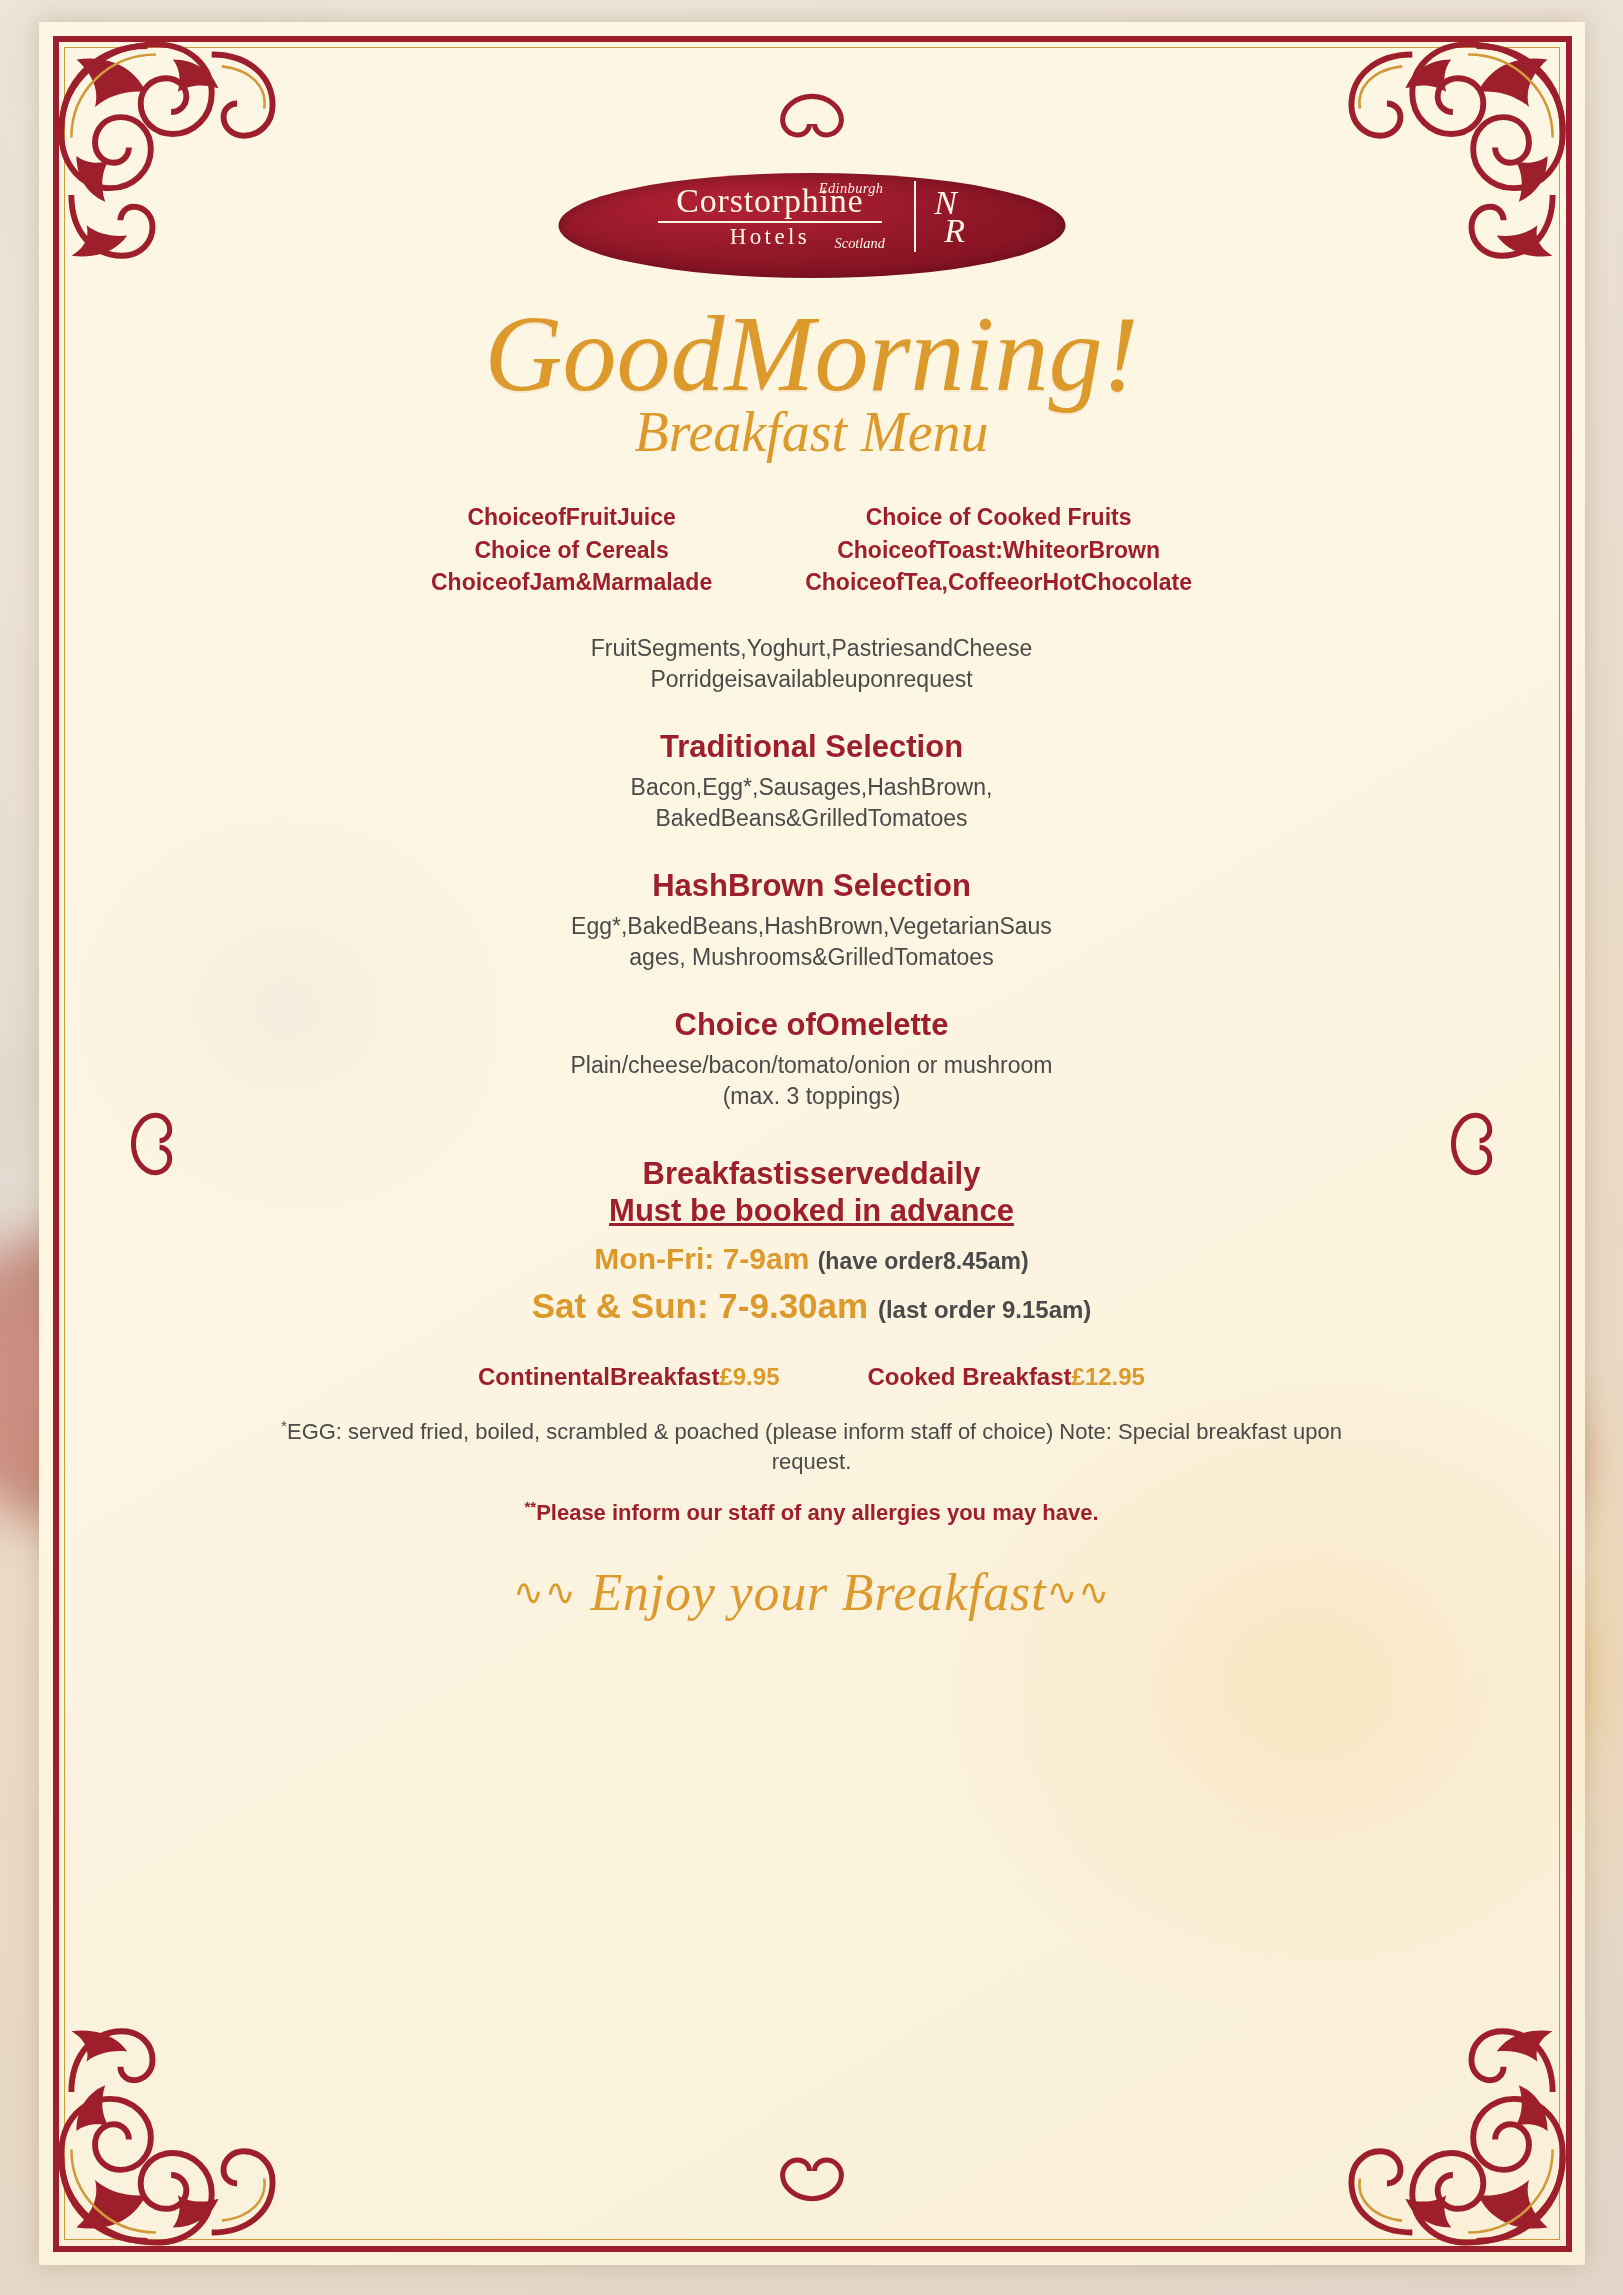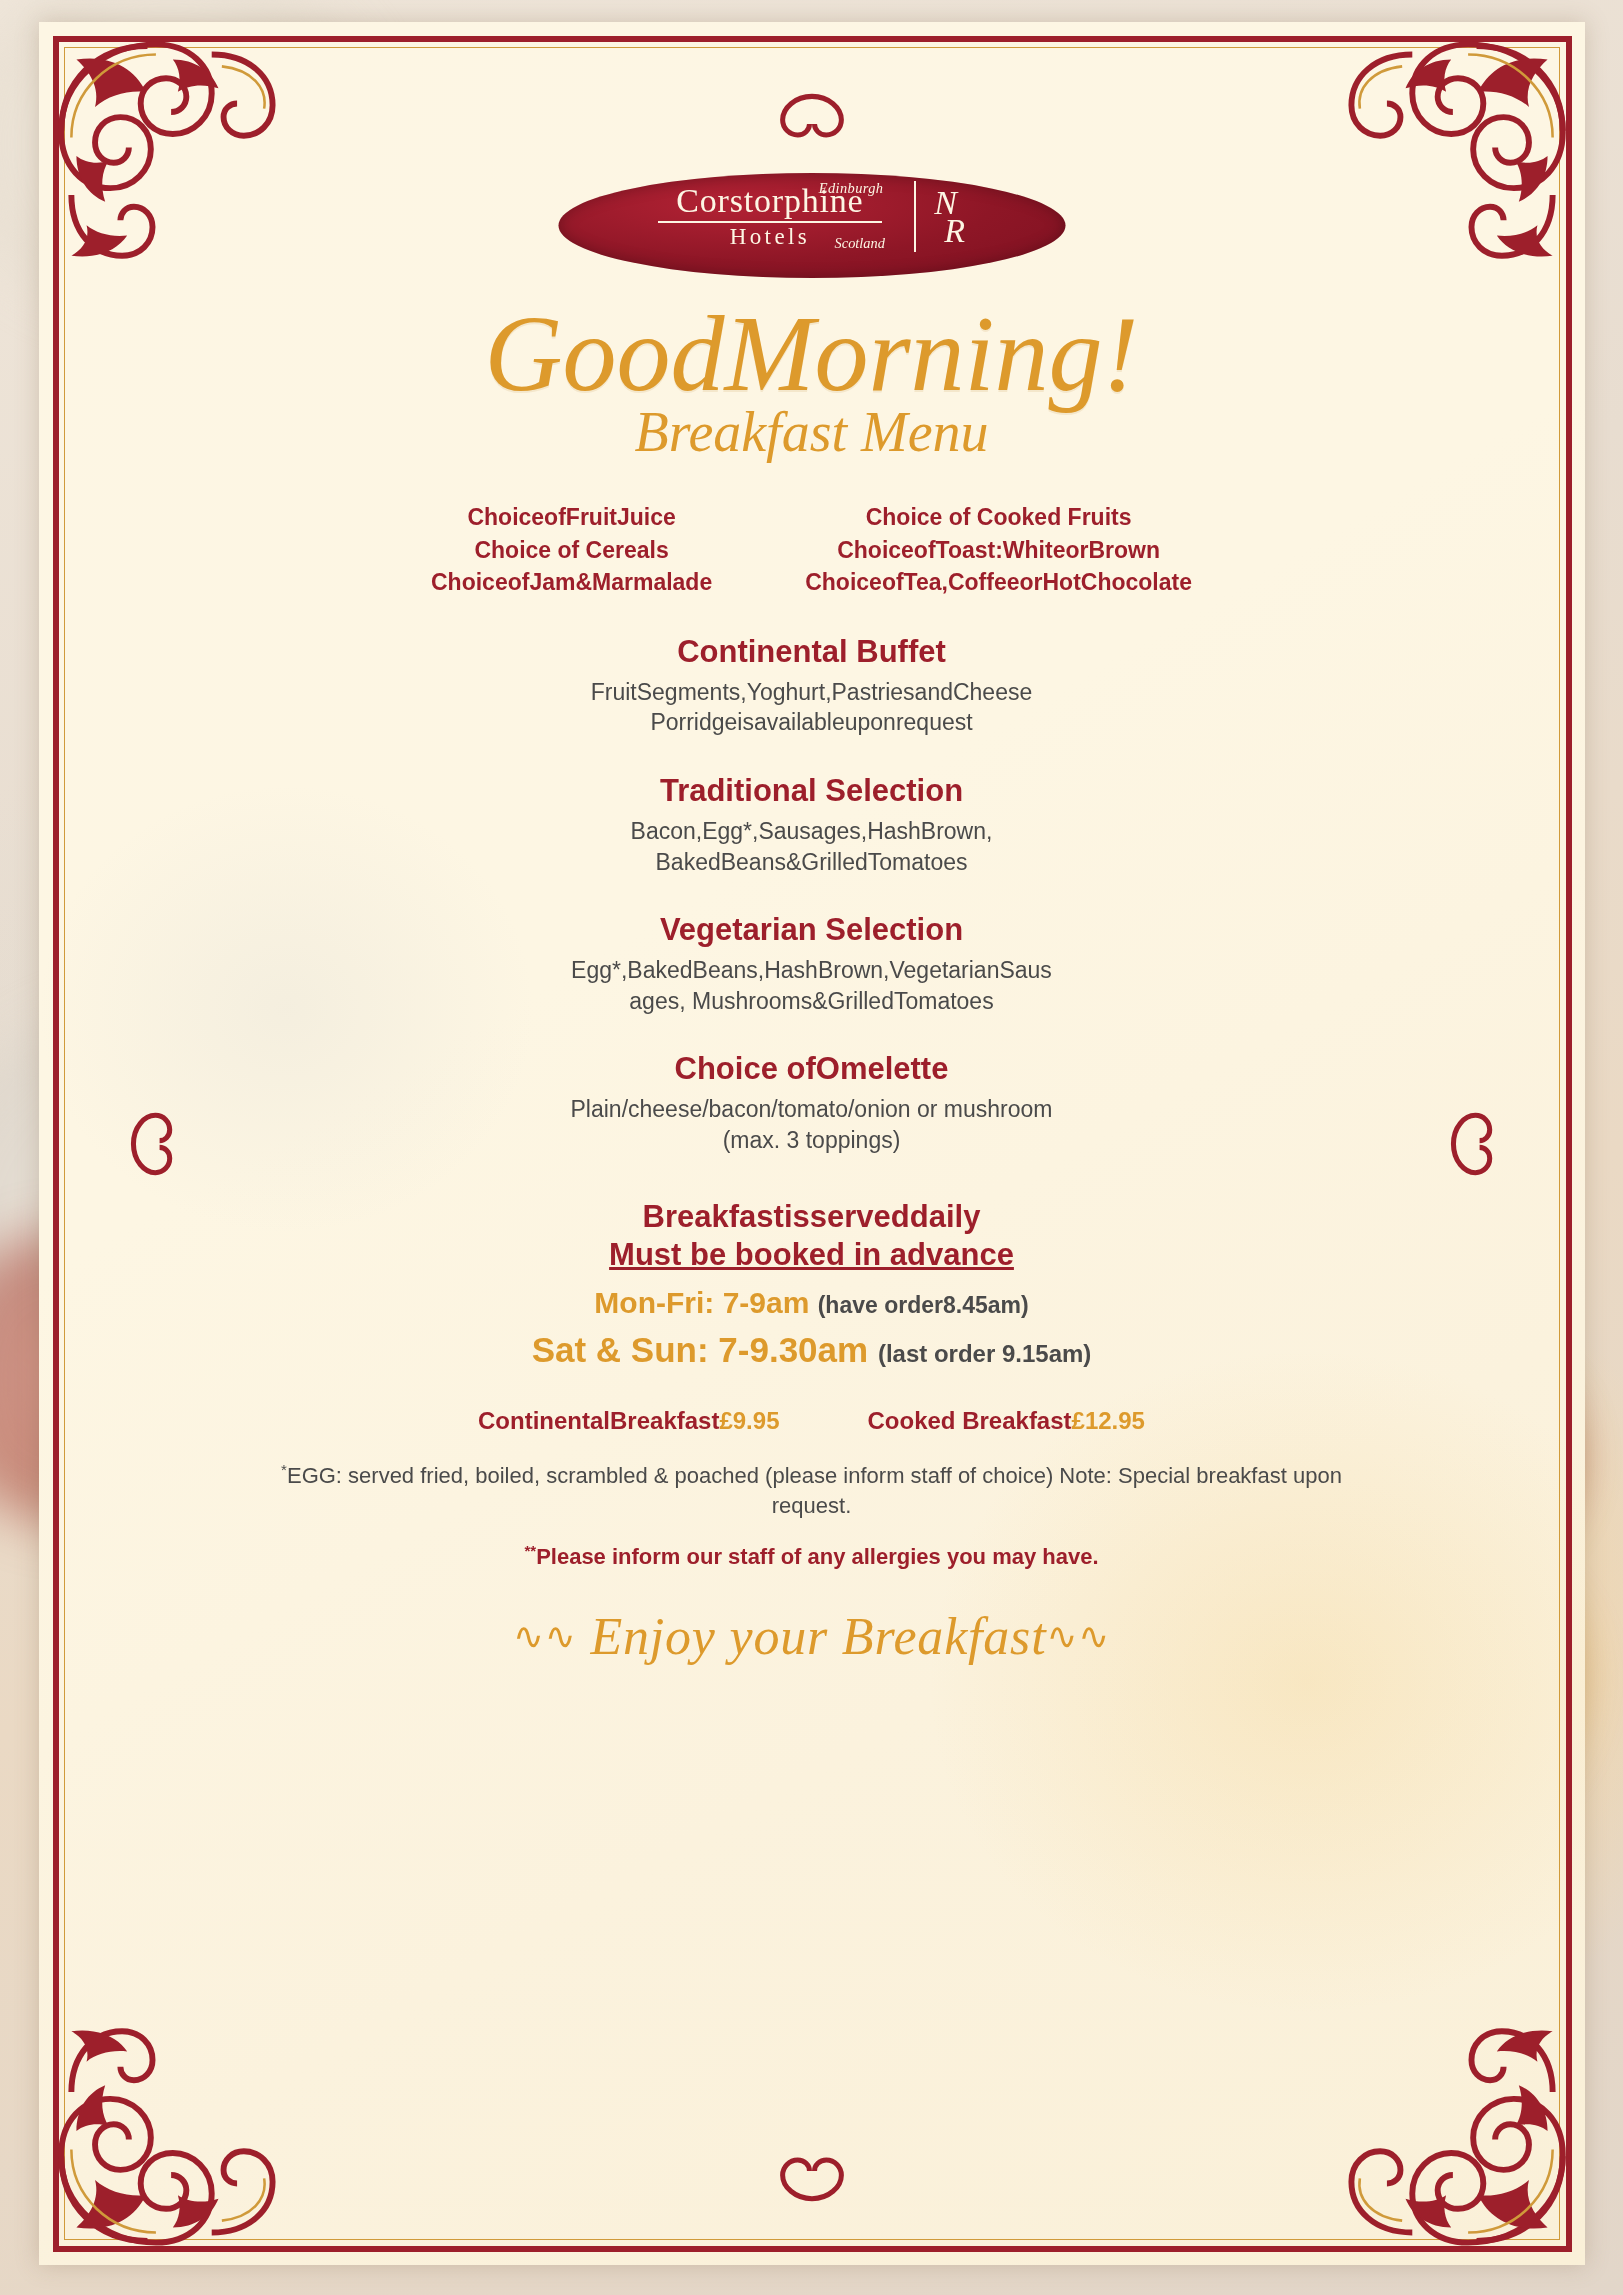--- a/index.html
+++ b/index.html
@@ -473,37 +473,36 @@
           <div>ChoiceofJam&amp;Marmalade</div>
         </div>
         <div class="col">
           <div>Choice of Cooked Fruits</div>
           <div>ChoiceofToast:WhiteorBrown</div>
           <div>ChoiceofTea,CoffeeorHotChocolate</div>
         </div>
       </div>
 
       <div class="section">
-        <div class="section-title">Continental Buffet</div>
         <div class="section-body">
           <div>FruitSegments,Yoghurt,PastriesandCheese</div>
           <div>Porridgeisavailableuponrequest</div>
         </div>
       </div>
 
       <div class="section">
         <div class="section-title">Traditional Selection</div>
         <div class="section-body">
           <div>Bacon,Egg*,Sausages,HashBrown,</div>
           <div>BakedBeans&amp;GrilledTomatoes</div>
         </div>
       </div>
 
       <div class="section">
-        <div class="section-title">Vegetarian Selection</div>
+        <div class="section-title">HashBrown Selection</div>
         <div class="section-body">
           <div>Egg*,BakedBeans,HashBrown,VegetarianSaus</div>
           <div>ages, Mushrooms&amp;GrilledTomatoes</div>
         </div>
       </div>
 
       <div class="section">
         <div class="section-title">Choice ofOmelette</div>
         <div class="section-body">
           <div>Plain/cheese/bacon/tomato/onion or mushroom</div>

